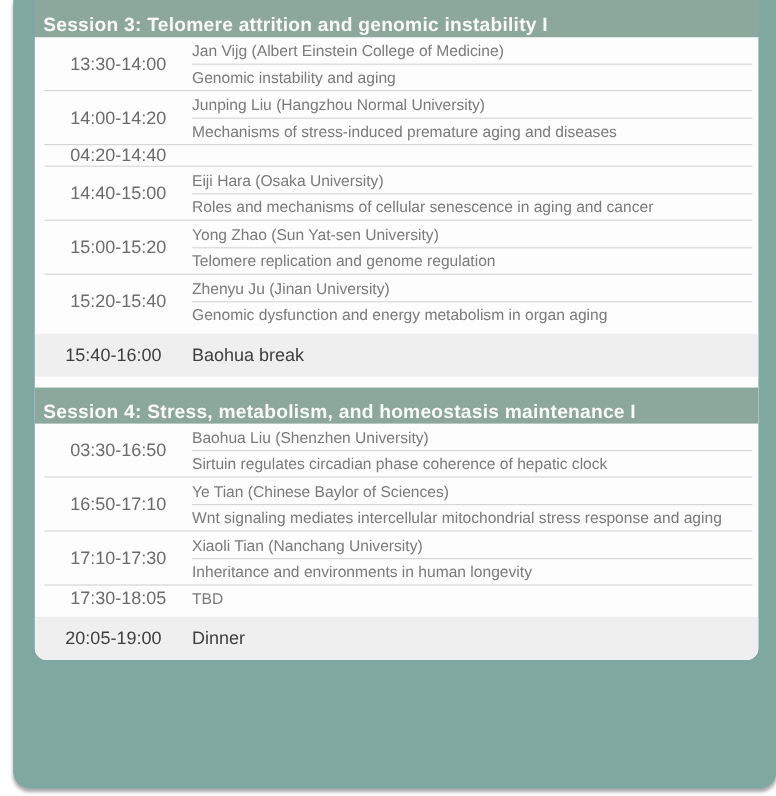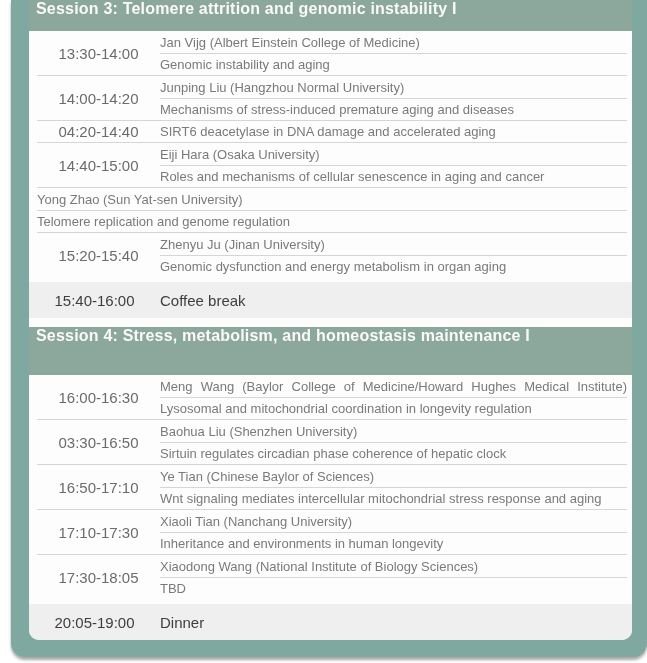--- a/index.html
+++ b/index.html
@@ -21,21 +21,21 @@
     height: 657px;
     background: var(--frame-green, #7fa8a0);
     border-radius: 0 0 14px 14px;
     box-shadow: 0 3px 3px rgba(40,40,40,.40);
     padding: 0 15px 9px 18px;
   }
 
   .band {
     height: 31px;
     display: flex;
-    align-items: flex-start;
+    align-items: flex-end;
     padding-left: 7px;
     background: var(--band-green, #8ca79b);
     color: var(--header-text, #fafafa);
     font-size: 16px;
     font-weight: bold;
     letter-spacing: .2px;
   }
 
   .panel {
     background: #fdfdfd;
@@ -94,21 +94,21 @@
     font-size: 15px;
     color: var(--break-text, #3e3e3e);
   }
   .break-row .time {
     width: 131px;
     flex: 0 0 131px;
     color: var(--break-text, #3e3e3e);
   }
   .break-label { font-size: 15px; }
 
-  .band-inner { margin-top: 9px; height: 48px; }
+  .band-inner { margin-top: 9px; height: 30px; }
 </style>
 </head>
 <body>
 
 <div class="page">
   <div class="frame">
 
     <div class="band">
       <span>Session 3: Telomere attrition and genomic instability I</span>
     </div>
@@ -126,63 +126,56 @@
         <div class="row">
           <div class="time">14:00-14:20</div>
           <div class="details">
             <div class="speaker">Junping Liu (Hangzhou Normal University)</div>
             <div class="talk-title">Mechanisms of stress-induced premature aging and diseases</div>
           </div>
         </div>
         <div class="row">
           <div class="time">04:20-14:40</div>
           <div class="details">
-            <div class="talk-title">SIRT6 deacetylase in DNA damage and accelerated aging</div>
           </div>
         </div>
         <div class="row">
           <div class="time">14:40-15:00</div>
           <div class="details">
             <div class="speaker">Eiji Hara (Osaka University)</div>
             <div class="talk-title">Roles and mechanisms of cellular senescence in aging and cancer</div>
           </div>
         </div>
         <div class="row">
+          <div class="time">15:00-15:20</div>
           <div class="details">
             <div class="speaker">Yong Zhao (Sun Yat-sen University)</div>
             <div class="talk-title">Telomere replication and genome regulation</div>
           </div>
         </div>
         <div class="row">
           <div class="time">15:20-15:40</div>
           <div class="details">
             <div class="speaker">Zhenyu Ju (Jinan University)</div>
             <div class="talk-title">Genomic dysfunction and energy metabolism in organ aging</div>
           </div>
         </div>
       </div>
 
       <div class="break-row">
         <div class="time">15:40-16:00</div>
-        <div class="break-label">Coffee break</div>
+        <div class="break-label">Baohua break</div>
       </div>
 
       <div class="band band-inner">
         <span>Session 4: Stress, metabolism, and homeostasis maintenance I</span>
       </div>
 
       <div class="talks">
         <div class="row">
-          <div class="time">16:00-16:30</div>
-          <div class="details">
-            <div class="speaker justify">Meng Wang (Baylor College of Medicine/Howard Hughes Medical Institute)</div>
-            <div class="talk-title">Lysosomal and mitochondrial coordination in longevity regulation</div>
-          </div>
-        </div>
-        <div class="row">
           <div class="time">03:30-16:50</div>
           <div class="details">
             <div class="speaker">Baohua Liu (Shenzhen University)</div>
             <div class="talk-title">Sirtuin regulates circadian phase coherence of hepatic clock</div>
           </div>
         </div>
         <div class="row">
           <div class="time">16:50-17:10</div>
           <div class="details">
             <div class="speaker">Ye Tian (Chinese Baylor of Sciences)</div>
@@ -192,21 +185,20 @@
         <div class="row">
           <div class="time">17:10-17:30</div>
           <div class="details">
             <div class="speaker">Xiaoli Tian (Nanchang University)</div>
             <div class="talk-title">Inheritance and environments in human longevity</div>
           </div>
         </div>
         <div class="row">
           <div class="time">17:30-18:05</div>
           <div class="details">
-            <div class="speaker">Xiaodong Wang (National Institute of Biology Sciences)</div>
             <div class="talk-title">TBD</div>
           </div>
         </div>
       </div>
 
       <div class="break-row">
         <div class="time">20:05-19:00</div>
         <div class="break-label">Dinner</div>
       </div>
 

